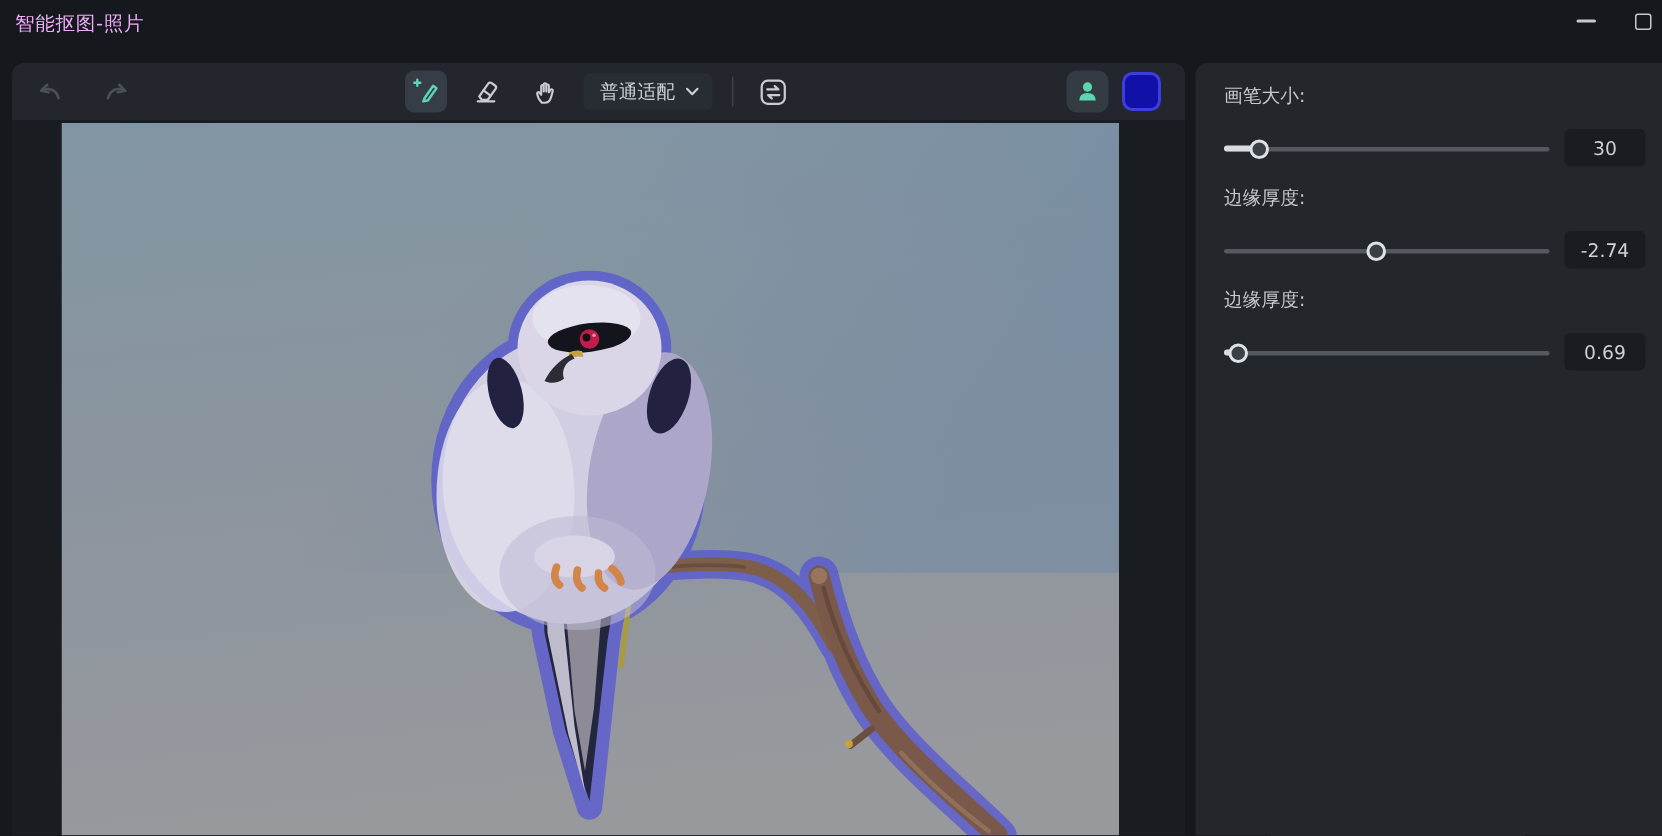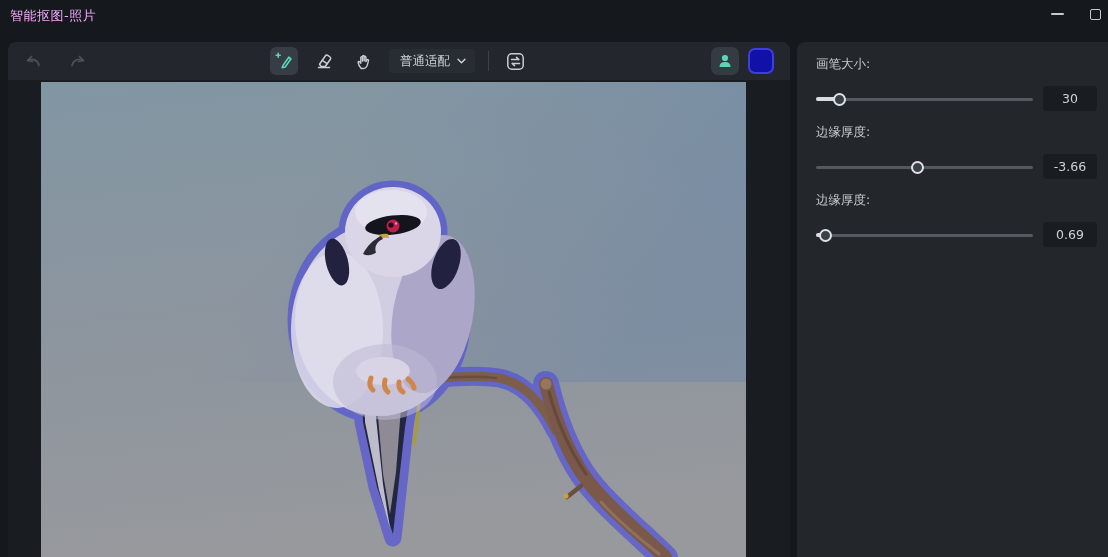--- a/index.html
+++ b/index.html
@@ -228,21 +228,21 @@
   </div>
 
   <div class="sl-group">
     <div class="sl-label">边缘厚度:</div>
     <div class="sl-row">
       <div class="sl-track-wrap">
         <div class="sl-track"></div>
         <div class="sl-fill" style="width: 0%;"></div>
         <div class="sl-handle" style="left: 46.5%;"></div>
       </div>
-      <div class="sl-value">-3.66</div>
+      <div class="sl-value">-2.74</div>
     </div>
   </div>
 
   <div class="sl-group">
     <div class="sl-label">边缘厚度:</div>
     <div class="sl-row">
       <div class="sl-track-wrap">
         <div class="sl-track"></div>
         <div class="sl-fill" style="width: 4.2%;"></div>
         <div class="sl-handle" style="left: 4.2%;"></div>

